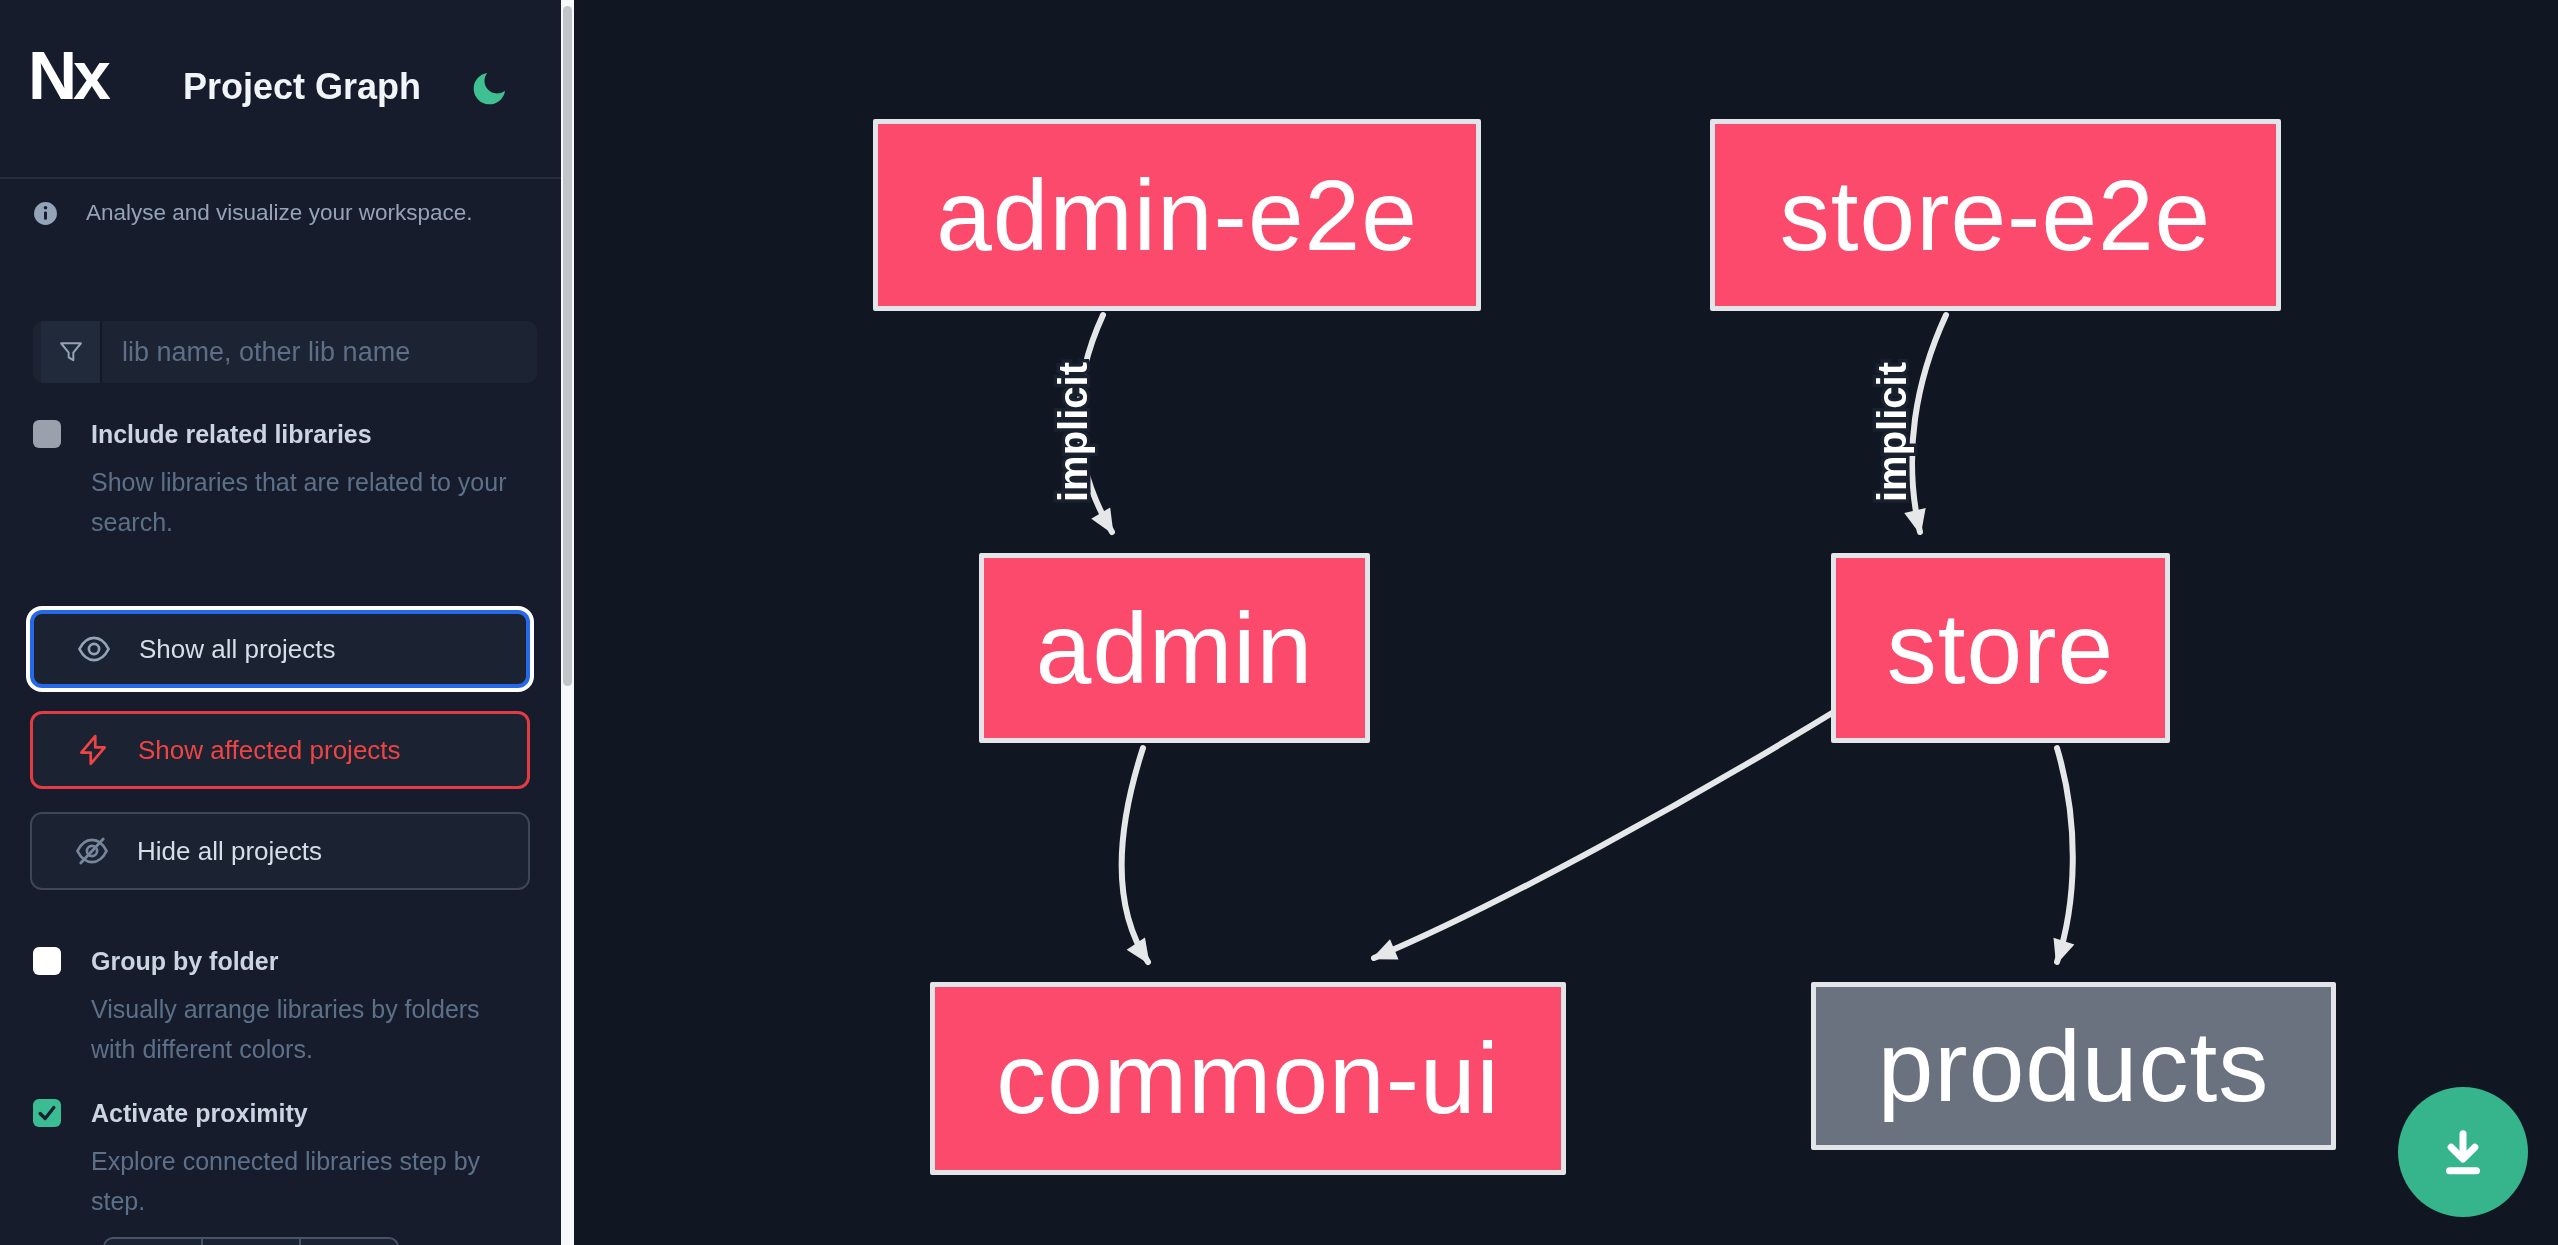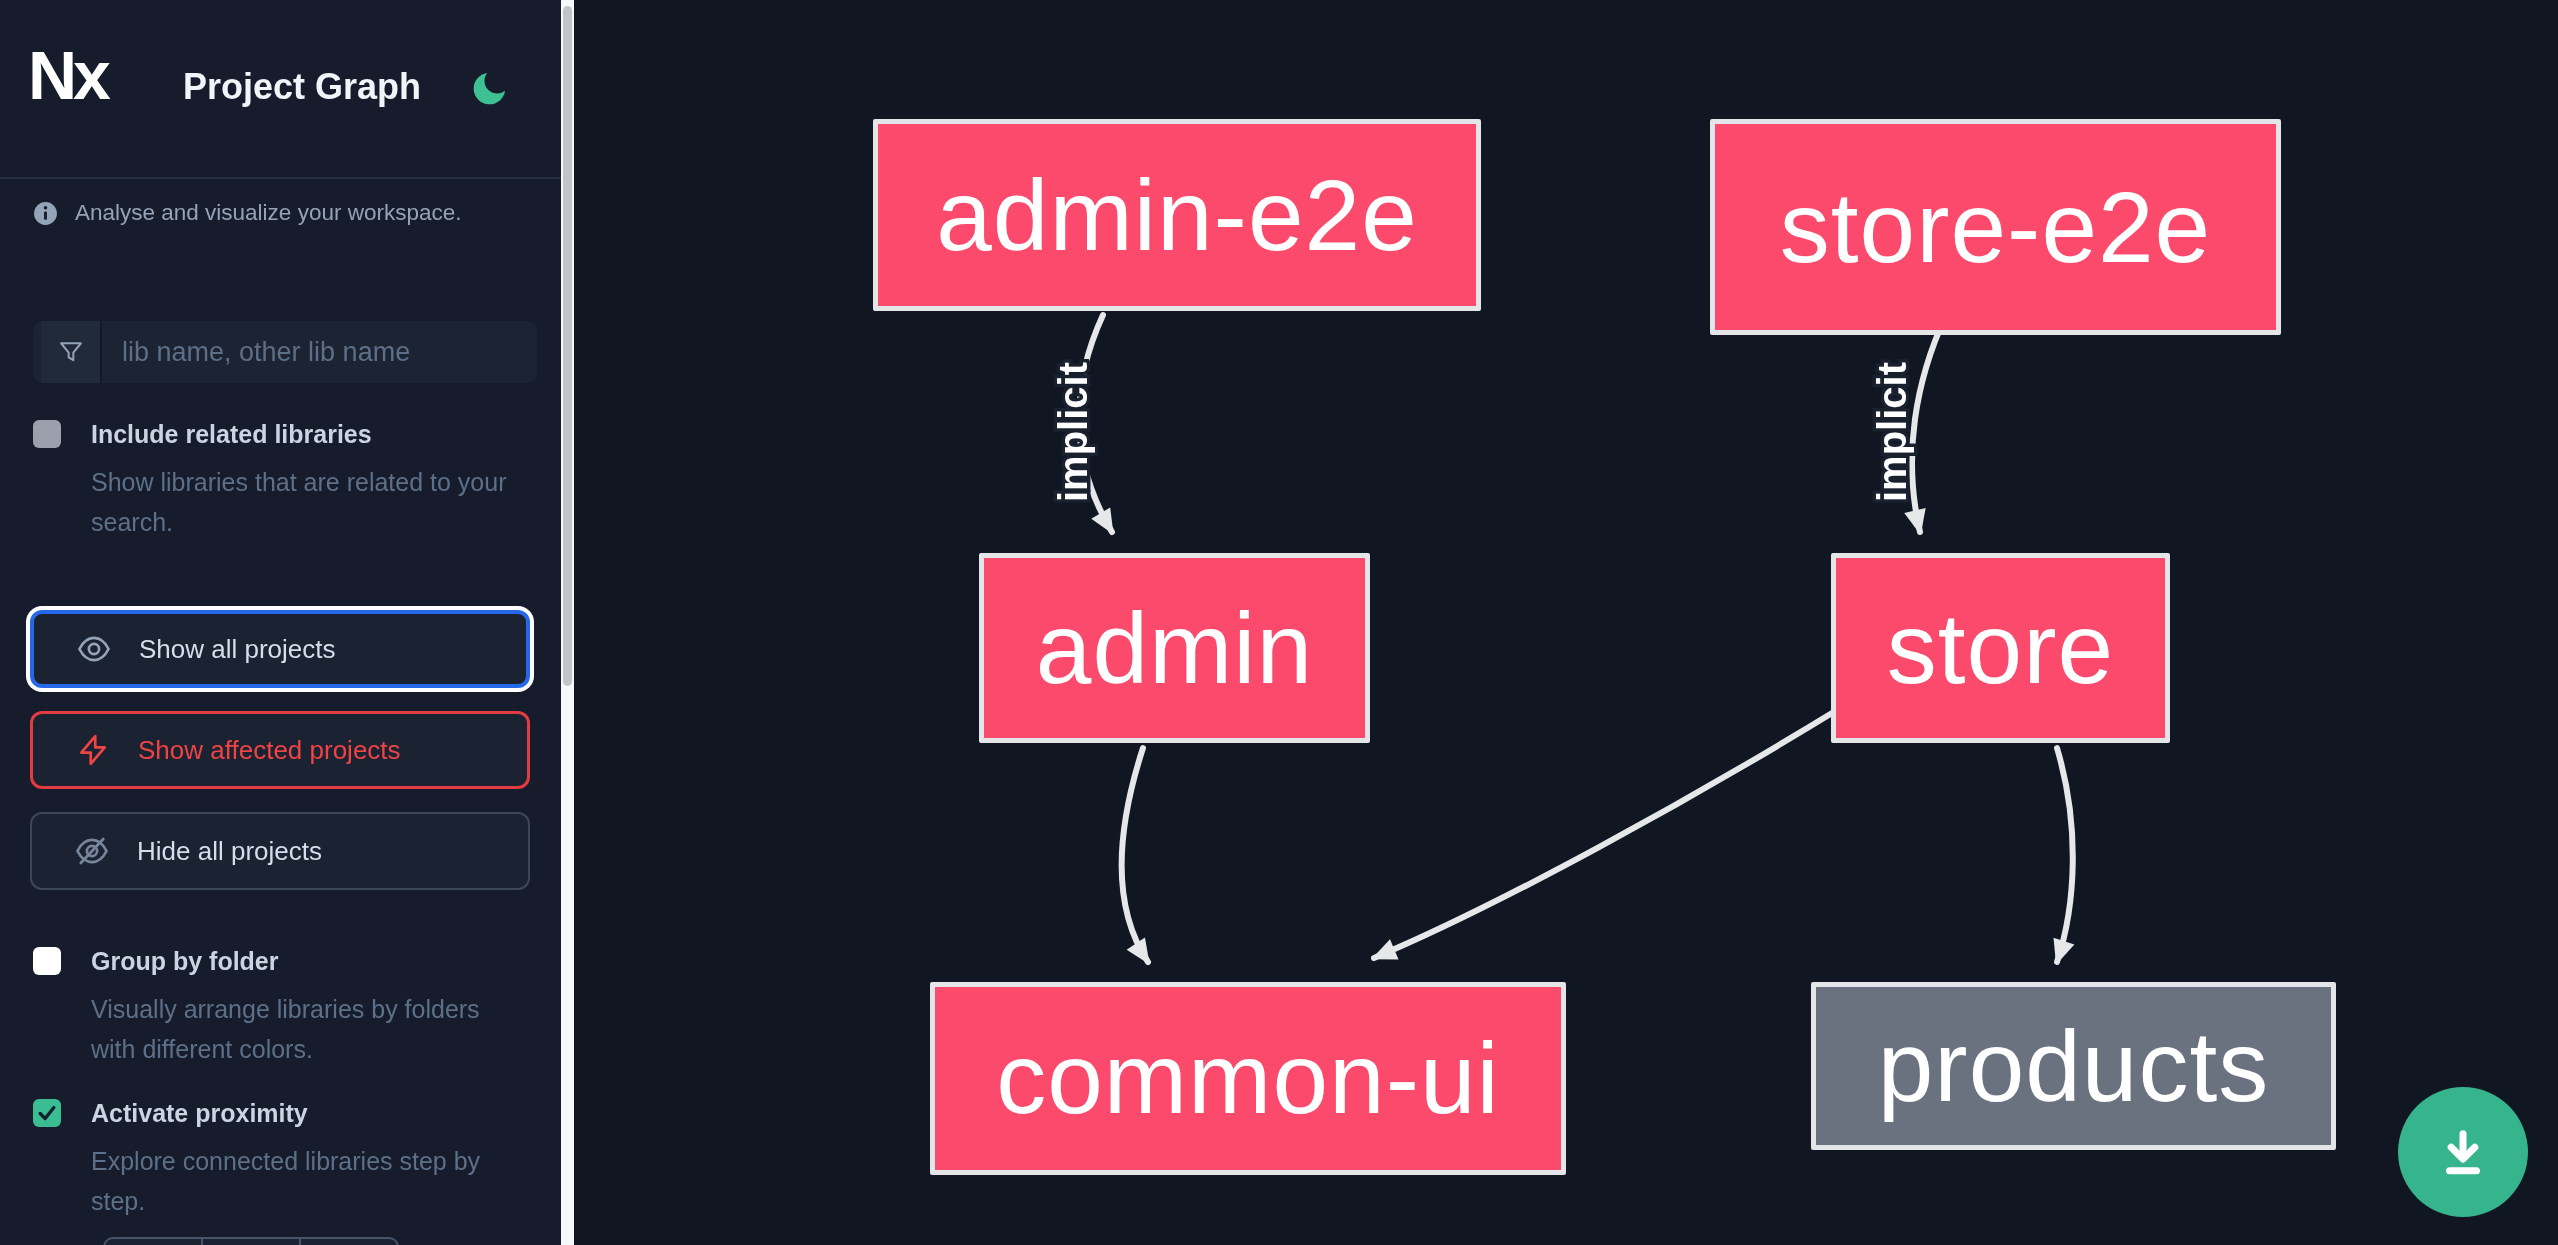--- a/index.html
+++ b/index.html
@@ -7,21 +7,21 @@
               font-family:"Liberation Sans", sans-serif; }
 
   
   .sidebar { position:absolute; left:0; top:0; width:561px; height:1245px; background:#161c2c; }
   .logo-text { position:absolute; left:28px; top:36px; font-size:68px; font-weight:700;
                color:#ffffff; letter-spacing:-4px; }
   .app-title { position:absolute; left:183px; top:66px; font-size:36px; font-weight:600; color:#f1f5f9; }
   .moon-btn { position:absolute; left:468px; top:66px; width:44px; height:44px; cursor:pointer; }
   .header-divider { position:absolute; left:0; top:177px; width:561px; height:2px; background:#252d3e; }
 
-  .info-row { position:absolute; left:33px; top:200px; display:flex; align-items:center; gap:17px; }
+  .info-row { position:absolute; left:33px; top:200px; display:flex; align-items:center; gap:28px; }
   .info-row .txt { font-size:22.5px; font-weight:500; color:#94a3b8; }
 
   .search-box { position:absolute; left:33px; top:321px; width:504px; height:62px;
                 background:#1c2434; border-radius:10px; display:flex; overflow:hidden;padding-left:8px; }
   .search-icon-cell { width:61px; display:flex; align-items:center; justify-content:center;
                       background:#212a3b; border-right:2px solid #121826; }
   .search-box input { flex:1; background:transparent; border:none; outline:none;
                       padding:0 20px; font-size:27px; color:#cbd5e1;
                       font-family:"Liberation Sans", sans-serif; }
   .search-box input::placeholder { color:#5d6f87; }
@@ -56,21 +56,21 @@
   svg.edges { position:absolute; left:0; top:0; width:2558px; height:1245px; pointer-events:none; }
   .edge-label { font-size:40px; font-weight:700; fill:#ffffff; stroke:#19202e; stroke-width:7px;
                 paint-order:stroke; font-family:"Liberation Sans", sans-serif; }
 
   .node { position:absolute; display:flex; align-items:center; justify-content:center;
           color:#ffffff; font-size:100px; font-weight:400; letter-spacing:1px;
           border:5px solid #e4e5e8; border-radius:2px; cursor:pointer;
           background:#fb4a6c; }
   .node-gray { background:#6a7280; }
   .n-admin-e2e { left:873px;  top:119px; width:608px; height:192px; }
-  .n-store-e2e { left:1710px; top:119px; width:571px; height:216px; }
+  .n-store-e2e { left:1710px; top:119px; width:571px; height:192px; }
   .n-admin     { left:979px;  top:553px; width:391px; height:190px; }
   .n-store     { left:1831px; top:553px; width:339px; height:190px; }
   .n-common-ui { left:930px;  top:982px; width:636px; height:193px; }
   .n-products  { left:1811px; top:982px; width:525px; height:168px; }
 
   .download-btn { position:absolute; left:2398px; top:1087px; width:130px; height:130px;
                   border-radius:50%; background:#36b48b; display:flex; align-items:center;
                   justify-content:center; cursor:pointer; }
 </style>
 </head>

